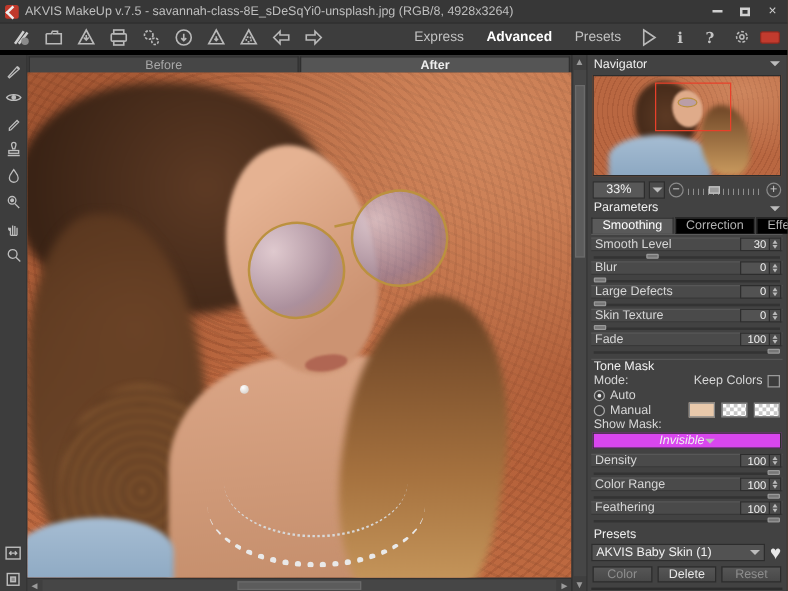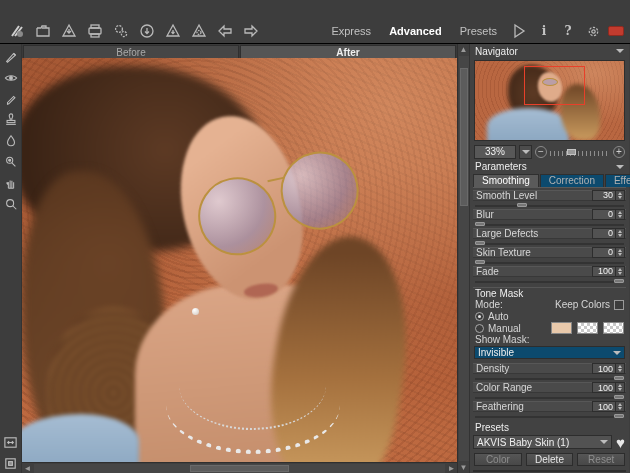--- a/index.html
+++ b/index.html
@@ -14,21 +14,21 @@
   .appicon::after { content:""; position:absolute; left:2px; top:2px; width:6px; height:6px;
                     border-left:2px solid #eee; border-bottom:2px solid #eee; transform:rotate(45deg); }
   .wtitle { font-size:10px; color:#bfbfbf; white-space:nowrap; overflow:hidden; flex:1; }
   .wincontrols { display:flex; gap:6px; align-items:center; }
   .winbtn { width:16px; height:13px; display:flex; align-items:center; justify-content:center; color:#cfcfcf; font-size:11px; }
   .minline { width:8px; height:2px; background:#cfcfcf; }
   .maxbox { width:8px; height:7px; border:2px solid #cfcfcf; }
 
   
   .toolbar { position:absolute; top:19px; left:0; right:0; height:25px; background:#3d3d3d;
-             display:flex; align-items:center; padding:0 6px; gap:4px; border-bottom:1px solid #000000; }
+             display:flex; align-items:center; padding:0 6px; gap:4px; border-bottom:4px solid #000000; }
   .tbtn { width:22px; height:20px; display:flex; align-items:center; justify-content:center; border-radius:2px; }
   .tbtn svg { stroke:#b9b9b9; fill:none; stroke-width:1.3; }
   .logo svg { stroke:#cfcfcf; }
   .spacer { flex:1; }
   .modebtn { padding:2px 7px; color:#c2c2c2; font-size:11px; }
   .modebtn.active { color:#fff; font-weight:bold; }
   .glyphbtn { width:20px; height:18px; display:flex; align-items:center; justify-content:center;
               color:#c4c4c4; font-size:12px; font-weight:bold; font-family:"DejaVu Serif", serif; }
   .redpanel { width:16px; height:10px; background:#c23b2e; border-radius:2px; border:1px solid #8f2a20; }
 
@@ -104,21 +104,21 @@
              display:flex; align-items:center; justify-content:center; font-size:10px; }
   .zoomdd { width:13px; height:14px; background:#4c4c4c; border:1px solid #2d2d2d; display:flex; align-items:center; justify-content:center; }
   .zbtn { width:12px; height:12px; border:1px solid #8a8a8a; border-radius:50%; color:#cfcfcf; font-size:10px;
           display:flex; align-items:center; justify-content:center; line-height:1; }
   .zruler { flex:1; height:9px; position:relative;
             background:repeating-linear-gradient(90deg,#8e8e8e 0 1px,transparent 1px 4px);
             background-size:100% 60%; background-position:0 100%; background-repeat:no-repeat; }
   .zhandle { position:absolute; top:2px; width:9px; height:6px; background:#9a9a9a; border:1px solid #c4c4c4; }
 
   .ptabs { height:14px; display:flex; gap:1px; margin-top:1px; border-bottom:1px solid #5a5a5a; }
-  .ptab { padding:0 8px; display:flex; align-items:center; font-size:10px; background:#0c4a6e; color:#b2b2b2;
+  .ptab { padding:0 8px; display:flex; align-items:center; font-size:10px; background:#000000; color:#b2b2b2;
           border:1px solid #2f2f2f; border-bottom:none; }
   .ptab.active { background:#5a5a5a; color:#fff; }
 
   .prow { margin-top:2px; }
   .pbar { height:11px; background:#4a4a4a; border-top:1px solid #575757; border-bottom:1px solid #383838;
           display:flex; align-items:center; justify-content:space-between; padding:0 1px 0 3px; }
   .plabel { font-size:10px; color:#d6d6d6; white-space:nowrap; }
   .pspin { display:flex; align-items:center; }
   .pval { width:24px; height:11px; background:#525252; border:1px solid #2d2d2d; color:#f2f2f2;
           font-size:9px; display:flex; align-items:center; justify-content:flex-end; padding-right:2px; }
@@ -132,42 +132,55 @@
   .tmask-head { margin-top:4px; border-top:1px solid #565656; }
   .tmrow { height:12px; display:flex; align-items:center; justify-content:space-between; padding:0 2px; }
   .tmlabel { color:#d6d6d6; }
   .chk { width:10px; height:10px; border:1px solid #9a9a9a; background:#3c3c3c; margin-left:4px; }
   .radio { width:9px; height:9px; border:1px solid #aaa; border-radius:50%; margin-right:4px; position:relative; background:#3c3c3c; }
   .radio.sel::after { content:""; position:absolute; left:2px; top:2px; width:3px; height:3px; border-radius:50%; background:#e8e8e8; }
   .rleft { display:flex; align-items:center; }
   .swatches { display:flex; gap:5px; }
   .sw { width:21px; height:12px; border:1px solid #888; }
   .sw.checker { background-image:conic-gradient(#c9c9c9 25%, #fff 25% 50%, #c9c9c9 50% 75%, #fff 75%); background-size:6px 6px; }
-  .combobox { height:13px; background:#0c4a6e; border:1px solid #2d2d2d; display:flex; align-items:center;
-              justify-content:space-between; padding:0 3px; color:#f0f0f0; margin:1px 1px 2px 1px; }
+  .combobox { height:13px; background:#d946ef; border:1px solid #2d2d2d; display:flex; align-items:center;
+              justify-content:center; padding:0 3px; color:#f0f0f0; margin:1px 1px 2px 1px;font-style:italic; }
 
   .presetrow { display:flex; align-items:center; gap:4px; margin:1px 1px 2px 0; }
   .presetbox { flex:1; height:14px; background:#525252; border:1px solid #2d2d2d; display:flex; align-items:center;
                justify-content:space-between; padding:0 3px; color:#f0f0f0; }
   .heart { color:#e8e8e8; font-size:15px; line-height:1; }
   .btnrow { display:flex; gap:4px; margin:1px; }
   .pbtn { flex:1; height:13px; background:linear-gradient(#565656,#484848); border:1px solid #2c2c2c;
           display:flex; align-items:center; justify-content:center; font-size:10px; color:#8e8e8e; }
   .pbtn.enabled { color:#e8e8e8; }
 
   .about { flex:1; margin-top:3px; background:#4c4c4c; border:1px solid #2d2d2d; display:flex; overflow:hidden; }
   .abouttext { flex:1; padding:3px 4px; }
   .aboutsb { width:10px; background:#3f3f3f; border-left:1px solid #333; display:flex; flex-direction:column; align-items:center; }
   .asbtrack { flex:1; width:8px; background:#464646; position:relative; }
 </style>
 </head>
 <body>
 
 <div class="app">
 
+  <div class="titlebar">
+    <span class="appicon"></span>
+    <span class="wtitle">AKVIS MakeUp v.7.5 - savannah-class-8E_sDeSqYi0-unsplash.jpg (RGB/8, 4928x3264)</span>
+    <div class="wincontrols">
+      <span class="winbtn">
+          <span class="minline"></span>
+        </span>
+      <span class="winbtn">
+          <span class="maxbox"></span>
+        </span>
+      <span class="winbtn">×</span>
+    </div>
+  </div>
 
   <div class="toolbar">
     <span class="tbtn logo">
       <svg width="16" height="16" viewBox="0 0 16 16">
           <path d="M3 13 L10 3 M6 13 L13 4" stroke-width="2"></path>
           <circle cx="11" cy="11" r="3" fill="#8a8a8a" stroke="none"></circle>
         </svg>
     </span>
     <span class="tbtn">
       <svg width="16" height="16" viewBox="0 0 16 16">

